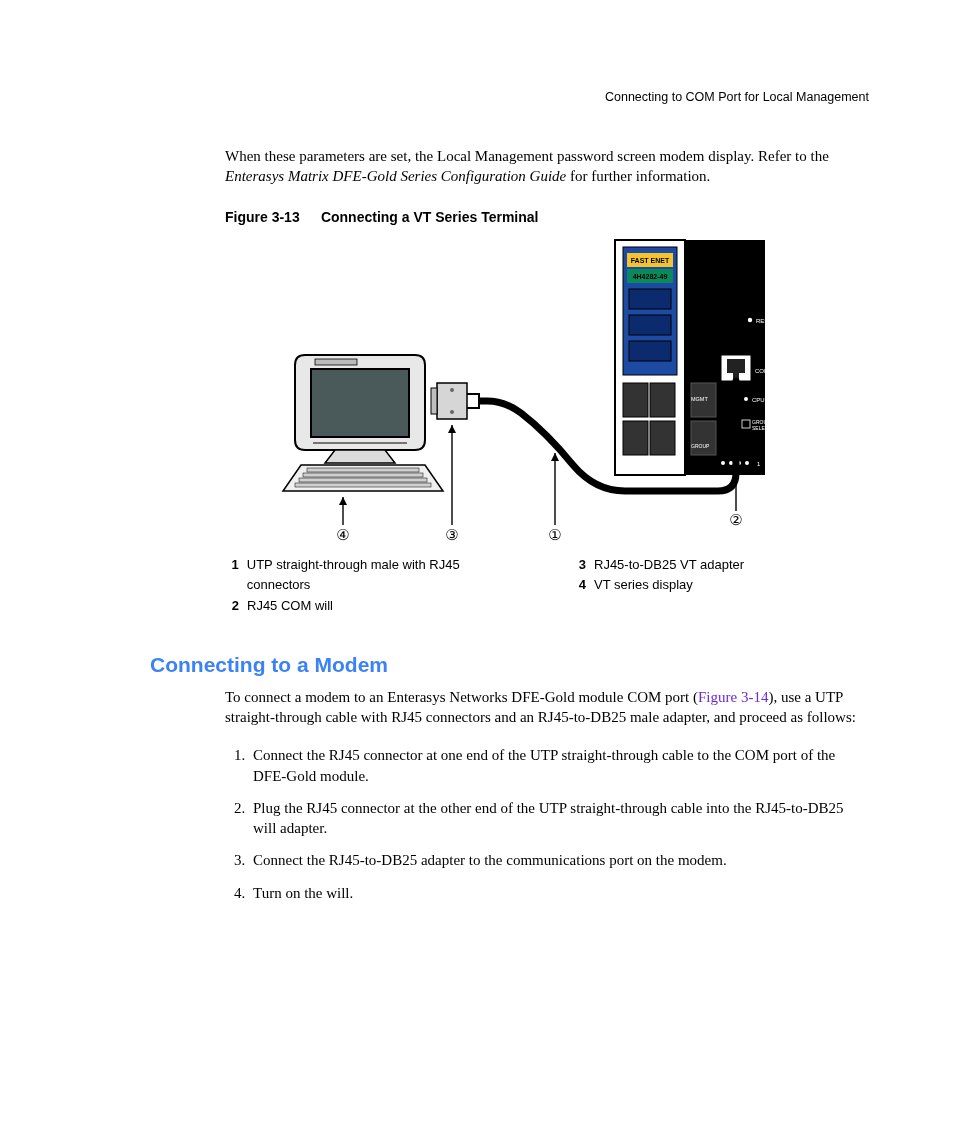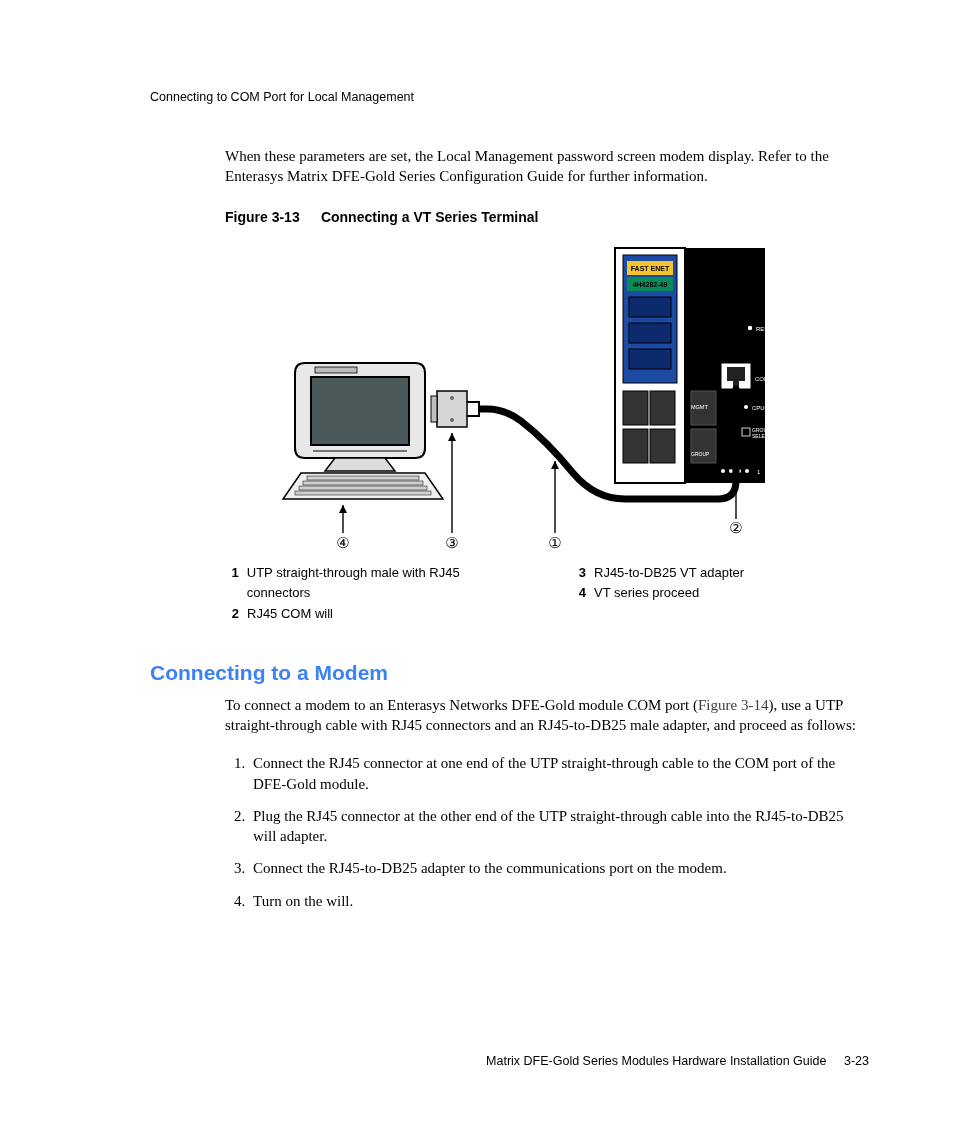--- a/index.html
+++ b/index.html
@@ -15,36 +15,37 @@
   }
   .page {
     padding: 90px 85px 60px 150px;
     box-sizing: border-box;
     height: 100%;
     position: relative;
   }
   .header-right {
     font-family: Arial, Helvetica, sans-serif;
     font-size: 12.5px;
+    text-align: right;
     margin-bottom: 42px;
     color: #000;
   }
   .intro-block {
     margin-left: 75px;
     font-size: 15px;
     line-height: 1.35;
     margin-bottom: 22px;
   }
-  .intro-block .italic { }
+  .intro-block .italic { font-style: italic; }
   .figure-caption {
     font-family: Arial, Helvetica, sans-serif;
     font-weight: bold;
     font-size: 14px;
     margin-left: 75px;
-    margin-bottom: 8px;
+    margin-bottom: 0;
   }
   .figure-caption .num { display: inline-block; min-width: 92px; }
   .figure-area {
     margin-left: 75px;
     width: 560px;
     height: 320px;
     position: relative;
   }
   .figure-area svg { position: absolute; left: 0; top: 0; }
   .legend {
@@ -64,21 +65,21 @@
     font-size: 21px;
     color: #3b82f6;
     margin-top: 36px;
     margin-bottom: 10px;
   }
   .body-block {
     margin-left: 75px;
     font-size: 15px;
     line-height: 1.35;
   }
-  .body-block .link { color: #404040; }
+  .body-block .link { color: #6d28d9; }
   ol.steps {
     margin-left: 75px;
     padding-left: 24px;
     font-size: 15px;
     line-height: 1.35;
     margin-top: 18px;
   }
   ol.steps li { margin-bottom: 12px; padding-left: 4px; }
   .footer {
     position: absolute;
@@ -219,36 +220,32 @@
         <span>RJ45 COM will</span>
       </div>
     </div>
     <div class="legend-col">
       <div class="legend-row">
         <span class="n">3</span>
         <span>RJ45-to-DB25 VT adapter</span>
       </div>
       <div class="legend-row">
         <span class="n">4</span>
-        <span>VT series proceed</span>
+        <span>VT series display</span>
       </div>
     </div>
   </div>
 
   <div class="section-heading">Connecting to a Modem</div>
 
   <div class="body-block">
     <span>To connect a modem to an Enterasys Networks DFE-Gold module COM port (</span><span class="link">Figure 3-14</span><span>), use a UTP straight-through cable with RJ45 connectors and an RJ45-to-DB25 male adapter, and proceed as follows:</span>
   </div>
 
   <ol class="steps">
     <li>Connect the RJ45 connector at one end of the UTP straight-through cable to the COM port of the DFE-Gold module.</li>
     <li>Plug the RJ45 connector at the other end of the UTP straight-through cable into the RJ45-to-DB25 will adapter.</li>
     <li>Connect the RJ45-to-DB25 adapter to the communications port on the modem.</li>
     <li>Turn on the will.</li>
   </ol>
 
-  <div class="footer">
-    <span>Matrix DFE-Gold Series Modules Hardware Installation Guide</span>
-    <span class="pn">3-23</span>
-  </div>
 
 </div>
 
 </body></html>

